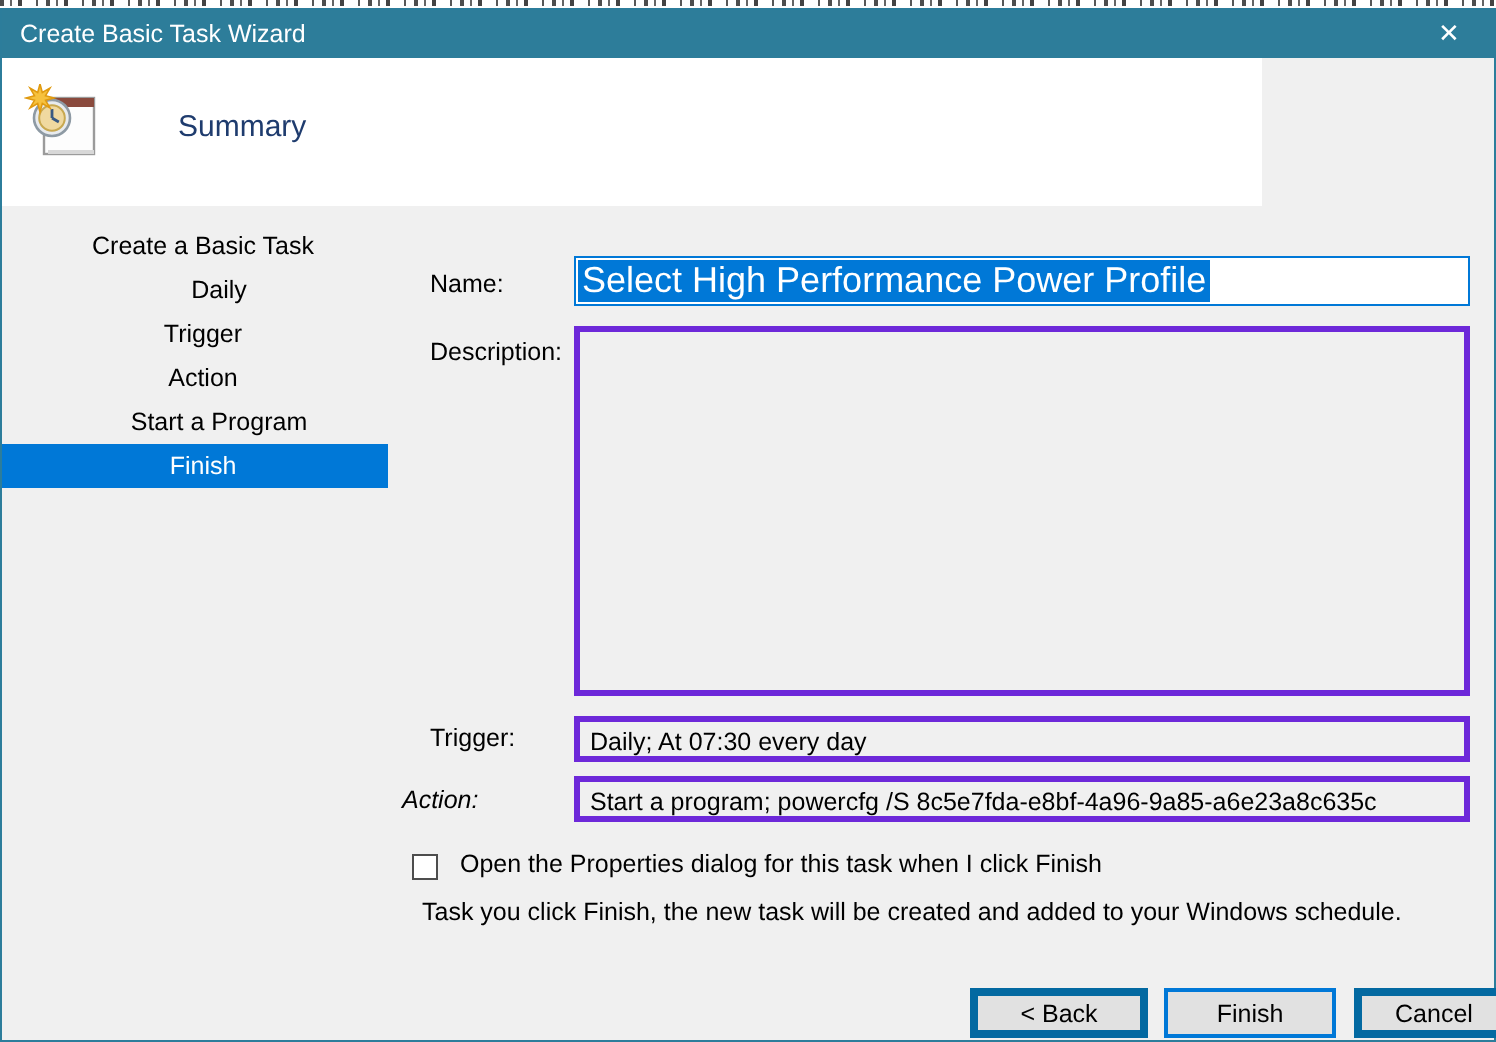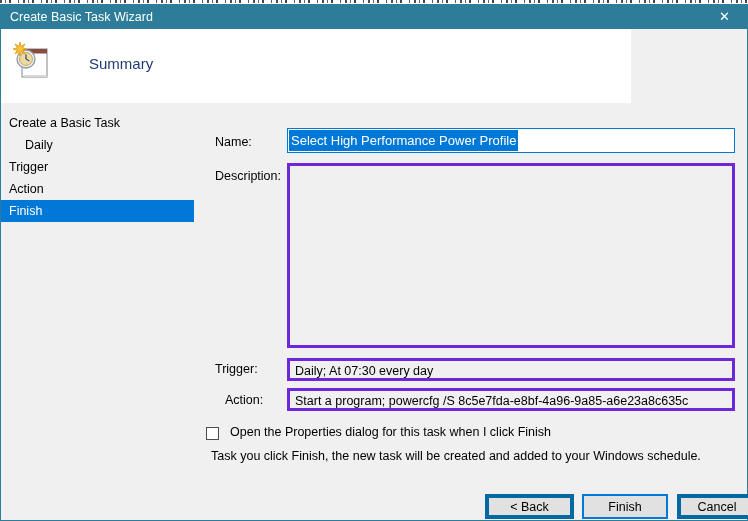--- a/index.html
+++ b/index.html
@@ -33,32 +33,32 @@
   .hdr-icon { position:absolute; left:11px; top:13px; }
   .hdr-title { position:absolute; left:88px; top:26px; font-size:15px; color:#1f3c6e; }
   .hdr-divider { position:absolute; left:0; top:98px; width:746px; height:1px; background:#dcdcdc; }
 
   
   .body { position:absolute; left:0; top:99px; width:746px; height:416px; background:#f0f0f0; }
 
   
   .sidebar { position:absolute; left:0; top:8px; width:193px; }
   .step { height:22px; line-height:22px; font-size:12.5px; color:#000;
-    padding-left:8px; white-space:nowrap; }
+    padding-left:8px; white-space:nowrap;text-align:center; }
   .step.indent { padding-left:24px; }
   .step.active { background:#0078d7; color:#ffffff; }
 
   
   .flabel { position:absolute; font-size:12.5px; color:#000; white-space:nowrap; }
   .field { position:absolute; left:286px; width:448px; background:#f0f0f0;
     border:3px solid #6d28d9; font-size:12.5px; color:#000; }
   .name-input { position:absolute; left:286px; top:24px; width:448px; height:25px;
     background:#ffffff; border:1px solid #0078d7; display:flex; align-items:center;
     padding:0 1px; overflow:hidden; }
-  .name-input .sel { background:#0078d7; color:#ffffff; font-size:13px;
+  .name-input .sel { background:#0078d7; color:#ffffff; font-size:18px;
     line-height:21px; padding:0 2px; white-space:nowrap; }
   .desc-box { top:59px; height:185px; }
   .oneline { height:23px; line-height:21px; padding:0 5px; white-space:nowrap; overflow:hidden; }
   .trigger-box { top:254px; }
   .action-box { top:284px; }
 
   
   .cbx { position:absolute; left:205px; top:323px; width:13px; height:13px;
     background:#ffffff; border:1px solid #4d4d4d; cursor:pointer; }
   .cbx-label { position:absolute; left:229px; top:321px; font-size:12.5px; color:#000;
@@ -115,35 +115,36 @@
       <div class="hdr-divider"></div>
     </div>
 
     <div class="body">
 
       <div class="sidebar">
         <div class="step">Create a Basic Task</div>
         <div class="step indent">Daily</div>
         <div class="step">Trigger</div>
         <div class="step">Action</div>
+        <div class="step indent">Start a Program</div>
         <div class="step active">Finish</div>
       </div>
 
       <span class="flabel" style="left:214px; top:31px;">Name:</span>
       <div class="name-input">
         <span class="sel">Select High Performance Power Profile</span>
       </div>
 
       <span class="flabel" style="left:214px; top:65px;">Description:</span>
       <div class="field desc-box"></div>
 
       <span class="flabel" style="left:214px; top:258px;">Trigger:</span>
       <div class="field oneline trigger-box">Daily; At 07:30 every day</div>
 
-      <span class="flabel" style="left:224px; top:289px;">Action:</span>
+      <span class="flabel" style="left:200px; top:289px;font-style:italic;">Action:</span>
       <div class="field oneline action-box">Start a program; powercfg /S 8c5e7fda-e8bf-4a96-9a85-a6e23a8c635c</div>
 
       <div class="cbx"></div>
       <span class="cbx-label">Open the Properties dialog for this task when I click Finish</span>
 
       <span class="footnote">Task you click Finish, the new task will be created and added to your Windows schedule.</span>
 
       <button class="btn btn-back">&lt; Back</button>
       <button class="btn btn-finish">Finish</button>
       <button class="btn btn-cancel">Cancel</button>

